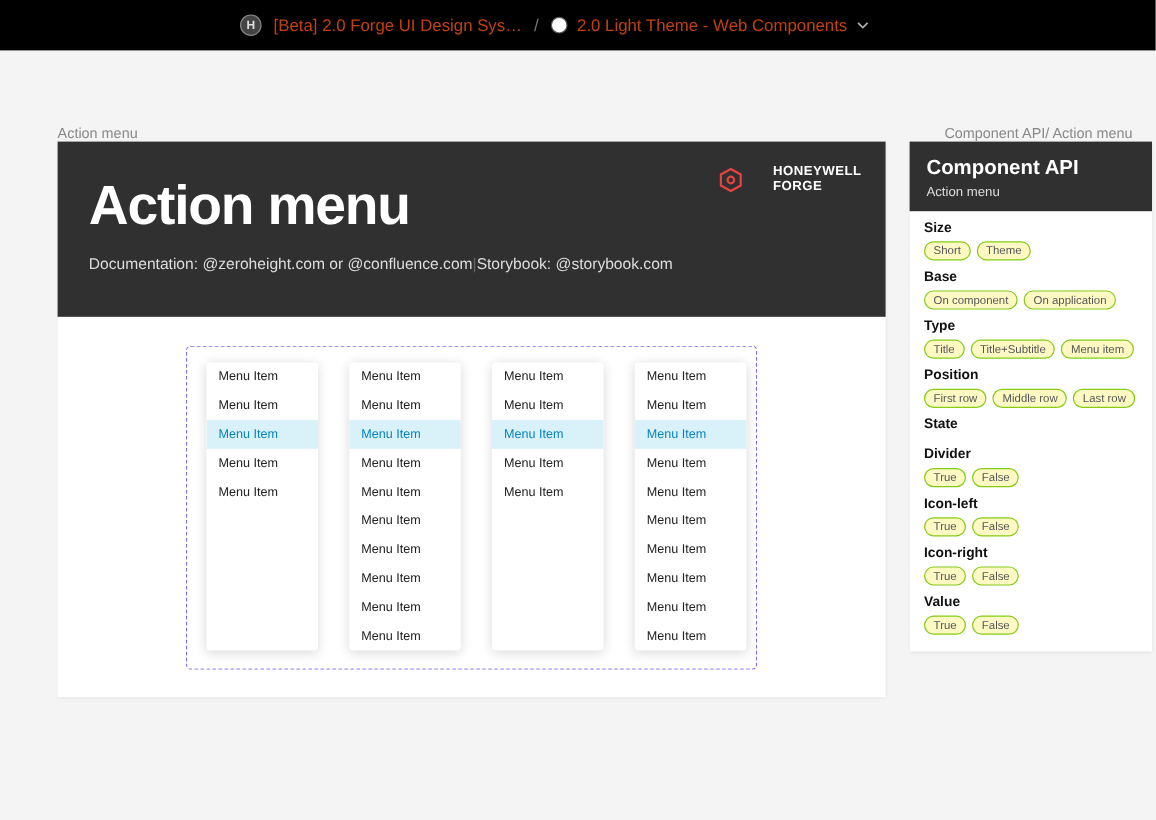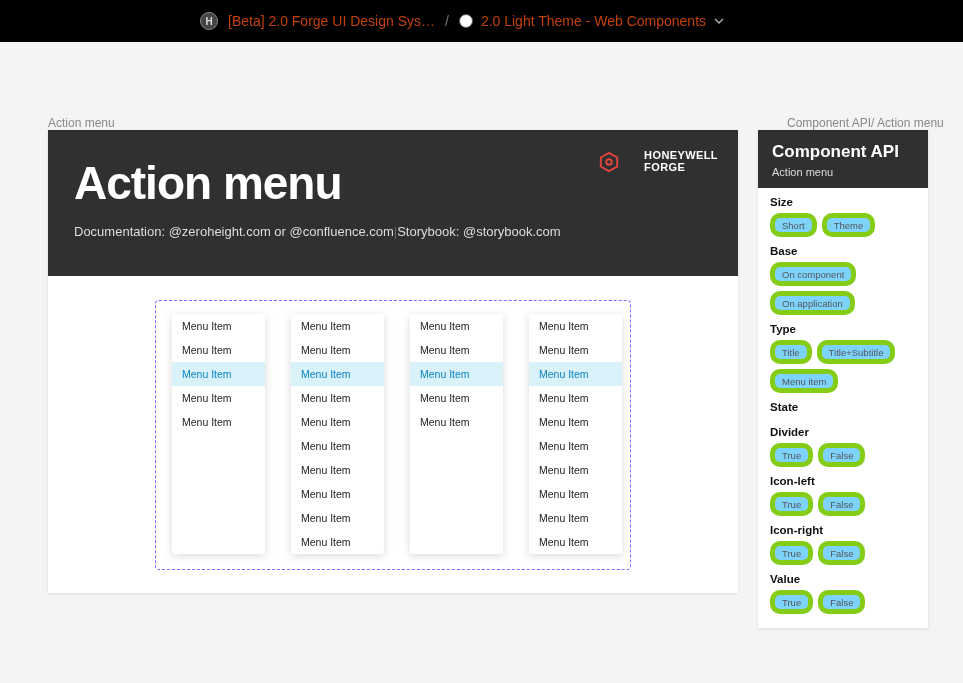--- a/index.html
+++ b/index.html
@@ -4,21 +4,21 @@
 <style>
   * { box-sizing: border-box; margin: 0; padding: 0; }
   html, body { width: 963px; height: 683px; font-family: -apple-system, BlinkMacSystemFont, "Segoe UI", Arial, sans-serif; background: #f4f4f4; overflow: hidden; }
   .topbar { position: absolute; top:0; left:0; right:0; height:42px; background:#000; display:flex; align-items:center; padding-left:200px; color:#fff; font-size:14px; }
   .topbar .avatar { width:18px; height:18px; border-radius:50%; background:#444; border:1px solid #888; display:flex; align-items:center; justify-content:center; font-size:10px; font-weight:600; color:#ddd; margin-right:10px; }
   .topbar .crumb { color:#c2410c; font-weight:400; white-space:nowrap; }
   .topbar .sep { color:#777; margin:0 10px; }
   .topbar .dot { display:inline-block; width:14px; height:14px; border-radius:50%; background:#fff; border:1px solid #555; margin-right:8px; vertical-align:middle; }
   .topbar .chev { margin-left:8px; color:#aaa; }
 
-  .canvas { position:absolute; top:42px; left:0; right:0; bottom:0;margin-top:12px; }
+  .canvas { position:absolute; top:42px; left:0; right:0; bottom:0; }
 
   .label-main { position:absolute; left:48px; top:62px; font-size:12px; color:#888; }
   .label-side { position:absolute; left:787px; top:62px; font-size:12px; color:#888; }
 
   .main-card { position:absolute; left:48px; top:76px; width:690px; height:463px; background:#fff; box-shadow:0 1px 3px rgba(0,0,0,.1); }
   .hero { background:#303030; color:#fff; padding:26px 26px 22px 26px; position:relative; height:146px; }
   .hero h1 { font-size:46px; font-weight:800; letter-spacing:-1px; }
   .hero .links { margin-top:14px; font-size:13px; color:#ddd; display:flex; align-items:center; }
   .hero .links .pipe { color:#666; }
   .hero .brand { position:absolute; top:20px; right:20px; display:flex; align-items:center; gap:24px; }
@@ -26,28 +26,28 @@
   .hexagon svg { width:22px; height:22px; }
   .brand-text { font-size:11px; font-weight:700; line-height:1.05; letter-spacing:.4px; }
 
   .demo-area { position:relative; height:317px; }
   .dashed { position:absolute; left:107px; top:24px; width:476px; height:270px; border:1.5px dashed #7a6cff; border-radius:4px; }
   .menus { position:absolute; top:38px; left:124px; display:flex; gap:26px; }
   .menu { background:#fff; border-radius:3px; box-shadow:0 2px 10px rgba(0,0,0,.15); width:93px; font-size:10.5px; overflow:hidden; }
   .menu .row { padding:6px 10px; color:#222; cursor:default; }
   .menu .row.sel { background:#d9f1f9; color:#0a84c1; }
 
-  .side-card { position:absolute; left:758px; top:76px; width:170px; background:#fff; box-shadow:0 1px 3px rgba(0,0,0,.1); padding-bottom:14px; }
+  .side-card { position:absolute; left:758px; top:76px; width:202px; background:#fff; box-shadow:0 1px 3px rgba(0,0,0,.1); padding-bottom:14px; }
   .side-head { background:#303030; color:#fff; padding:12px 14px 10px; }
   .side-head h2 { font-size:17px; font-weight:700; }
   .side-head .sub { font-size:11px; margin-top:4px; color:#ddd; }
   .prop { padding:8px 12px 0; }
   .prop .pname { font-size:11.5px; font-weight:600; color:#111; margin-bottom:5px; }
   .chips { display:flex; flex-wrap:wrap; gap:5px; }
-  .chip { font-size:9.5px; color:#555; border:5px solid #84cc16; border-radius:10px; padding:1.5px 7px; background:#7dd3fc; white-space:nowrap; }
+  .chip { font-size:9.5px; color:#555; border:1px solid #84cc16; border-radius:10px; padding:1.5px 7px; background:#fef9c3; white-space:nowrap; }
 </style>
 </head>
 <body>
 
 <div class="topbar">
   <div class="avatar">H</div>
   <span class="crumb">[Beta] 2.0 Forge UI Design Sys…</span>
   <span class="sep">/</span>
   <span class="dot"></span>
   <span class="crumb">2.0 Light Theme - Web Components</span>
@@ -154,20 +154,28 @@
         </div>
         <div class="prop">
           <div class="pname">Type</div>
           <div class="chips">
             <span class="chip">Title</span>
             <span class="chip">Title+Subtitle</span>
             <span class="chip">Menu item</span>
           </div>
         </div>
         <div class="prop">
+          <div class="pname">Position</div>
+          <div class="chips">
+            <span class="chip">First row</span>
+            <span class="chip">Middle row</span>
+            <span class="chip">Last row</span>
+          </div>
+        </div>
+        <div class="prop">
           <div class="pname">State</div>
         </div>
         <div class="prop">
           <div class="pname">Divider</div>
           <div class="chips">
             <span class="chip">True</span>
             <span class="chip">False</span>
           </div>
         </div>
         <div class="prop">

